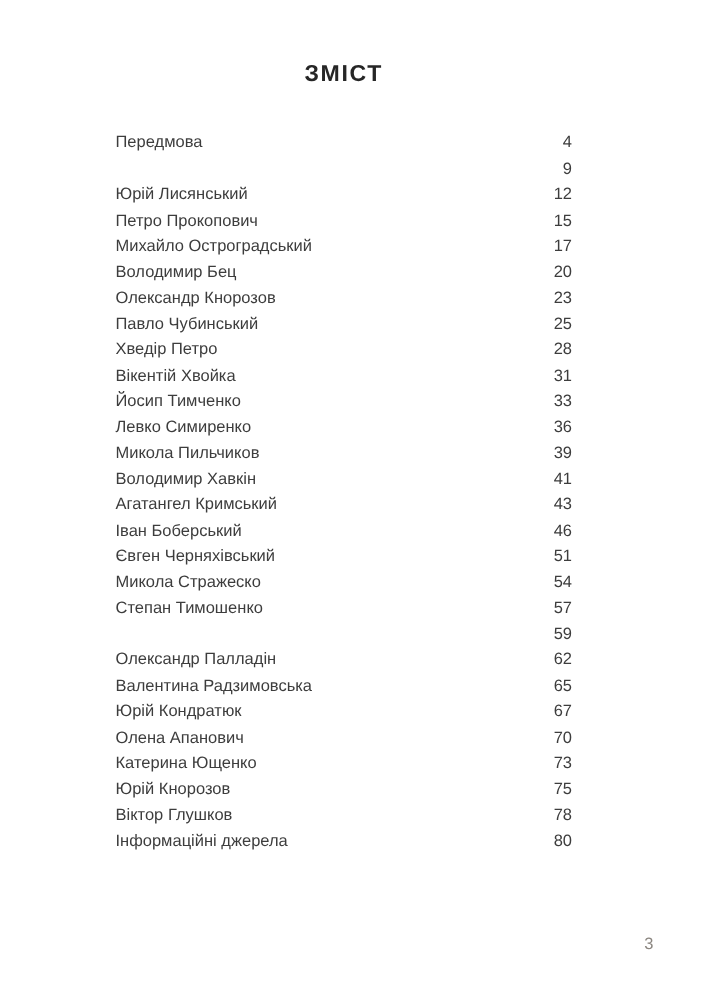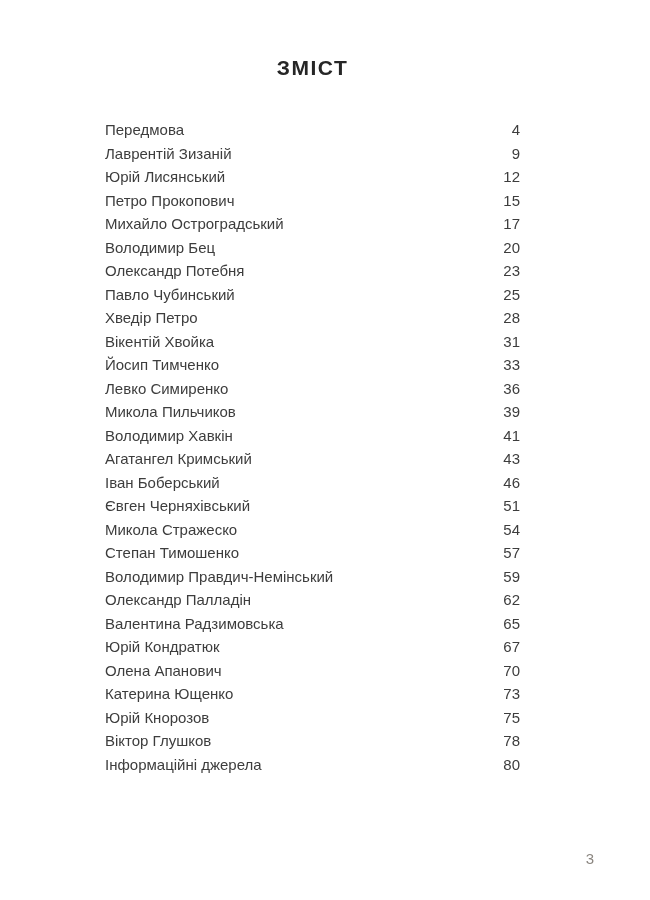--- a/index.html
+++ b/index.html
@@ -74,21 +74,20 @@
 
   <div class="toc-list">
   <div class="toc-row">
     <span class="toc-label">Передмова</span>
     <span class="leader"></span>
     <span class="toc-page">4</span>
   </div>
 
 
   <div class="toc-row">
-    <span class="toc-label">Лаврентій Зизаній</span>
     <span class="leader"></span>
     <span class="toc-page">9</span>
   </div>
 
   <div class="toc-row">
     <span class="toc-label">Юрій Лисянський</span>
     <span class="leader"></span>
     <span class="toc-page">12</span>
   </div>
 
@@ -104,21 +103,21 @@
     <span class="toc-page">17</span>
   </div>
 
   <div class="toc-row">
     <span class="toc-label">Володимир Бец</span>
     <span class="leader"></span>
     <span class="toc-page">20</span>
   </div>
 
   <div class="toc-row">
-    <span class="toc-label">Олександр Потебня</span>
+    <span class="toc-label">Олександр Кнорозов</span>
     <span class="leader"></span>
     <span class="toc-page">23</span>
   </div>
 
   <div class="toc-row">
     <span class="toc-label">Павло Чубинський</span>
     <span class="leader"></span>
     <span class="toc-page">25</span>
   </div>
 
@@ -183,21 +182,20 @@
     <span class="toc-page">54</span>
   </div>
 
   <div class="toc-row">
     <span class="toc-label">Степан Тимошенко</span>
     <span class="leader"></span>
     <span class="toc-page">57</span>
   </div>
 
   <div class="toc-row">
-    <span class="toc-label">Володимир Правдич-Немінський</span>
     <span class="leader"></span>
     <span class="toc-page">59</span>
   </div>
 
   <div class="toc-row">
     <span class="toc-label">Олександр Палладін</span>
     <span class="leader"></span>
     <span class="toc-page">62</span>
   </div>
 

